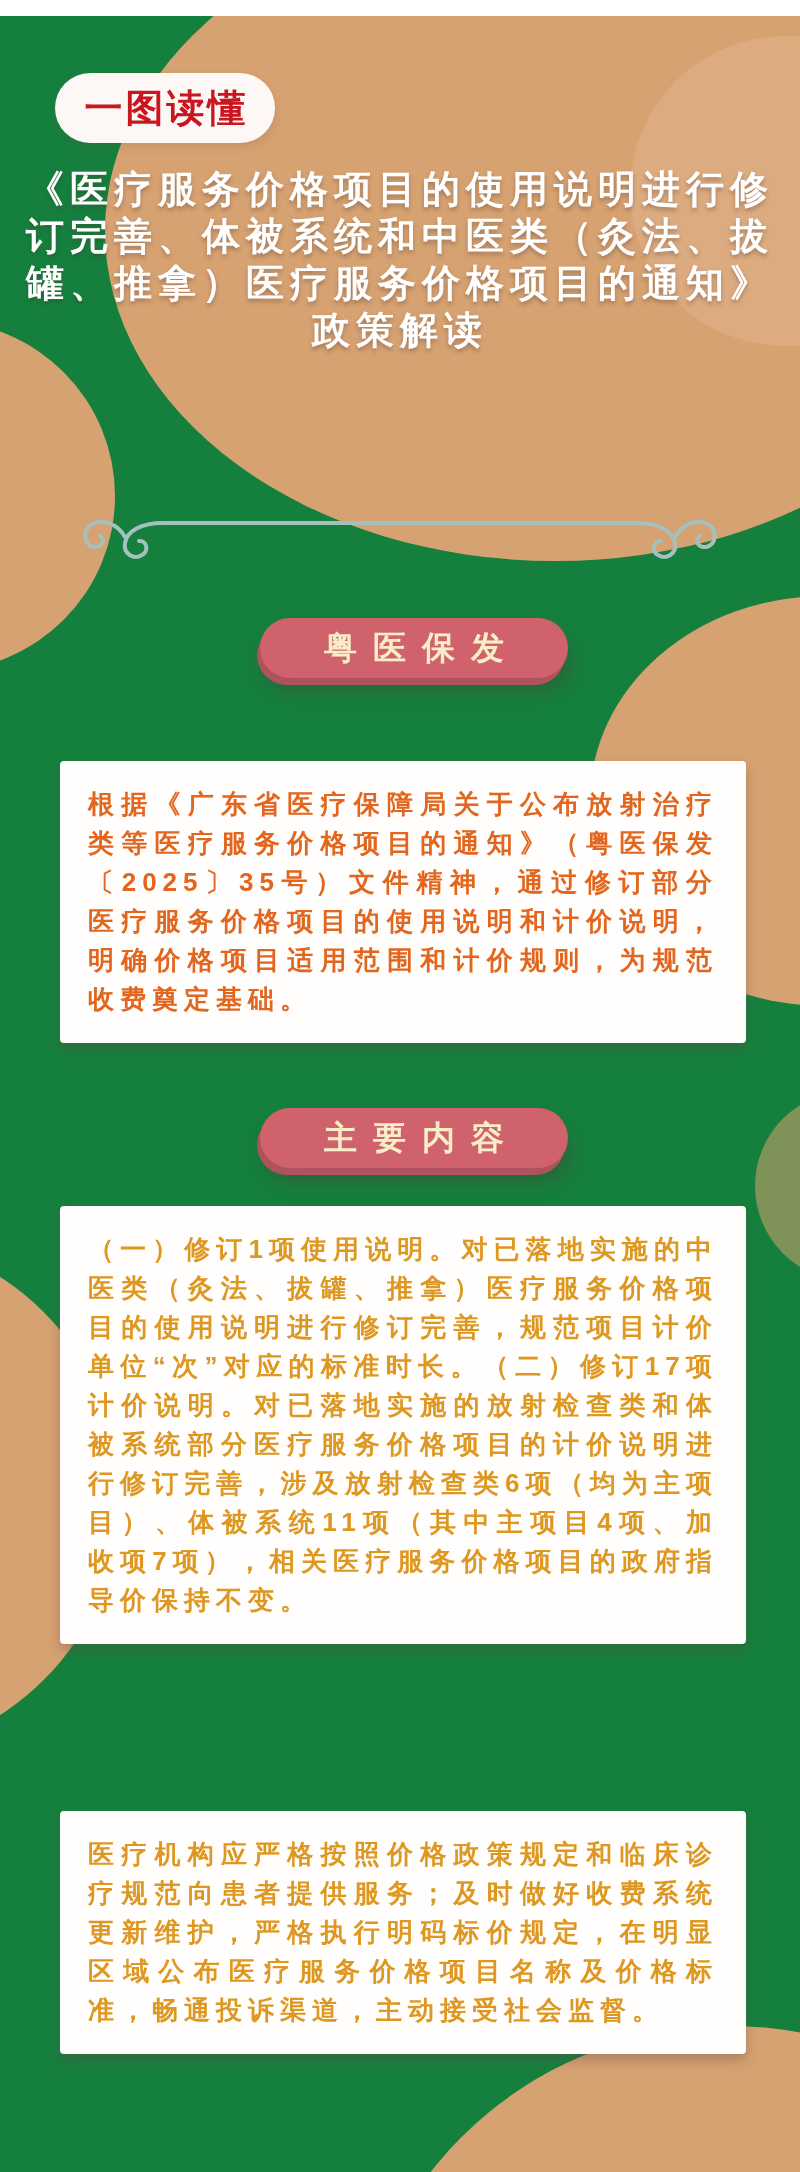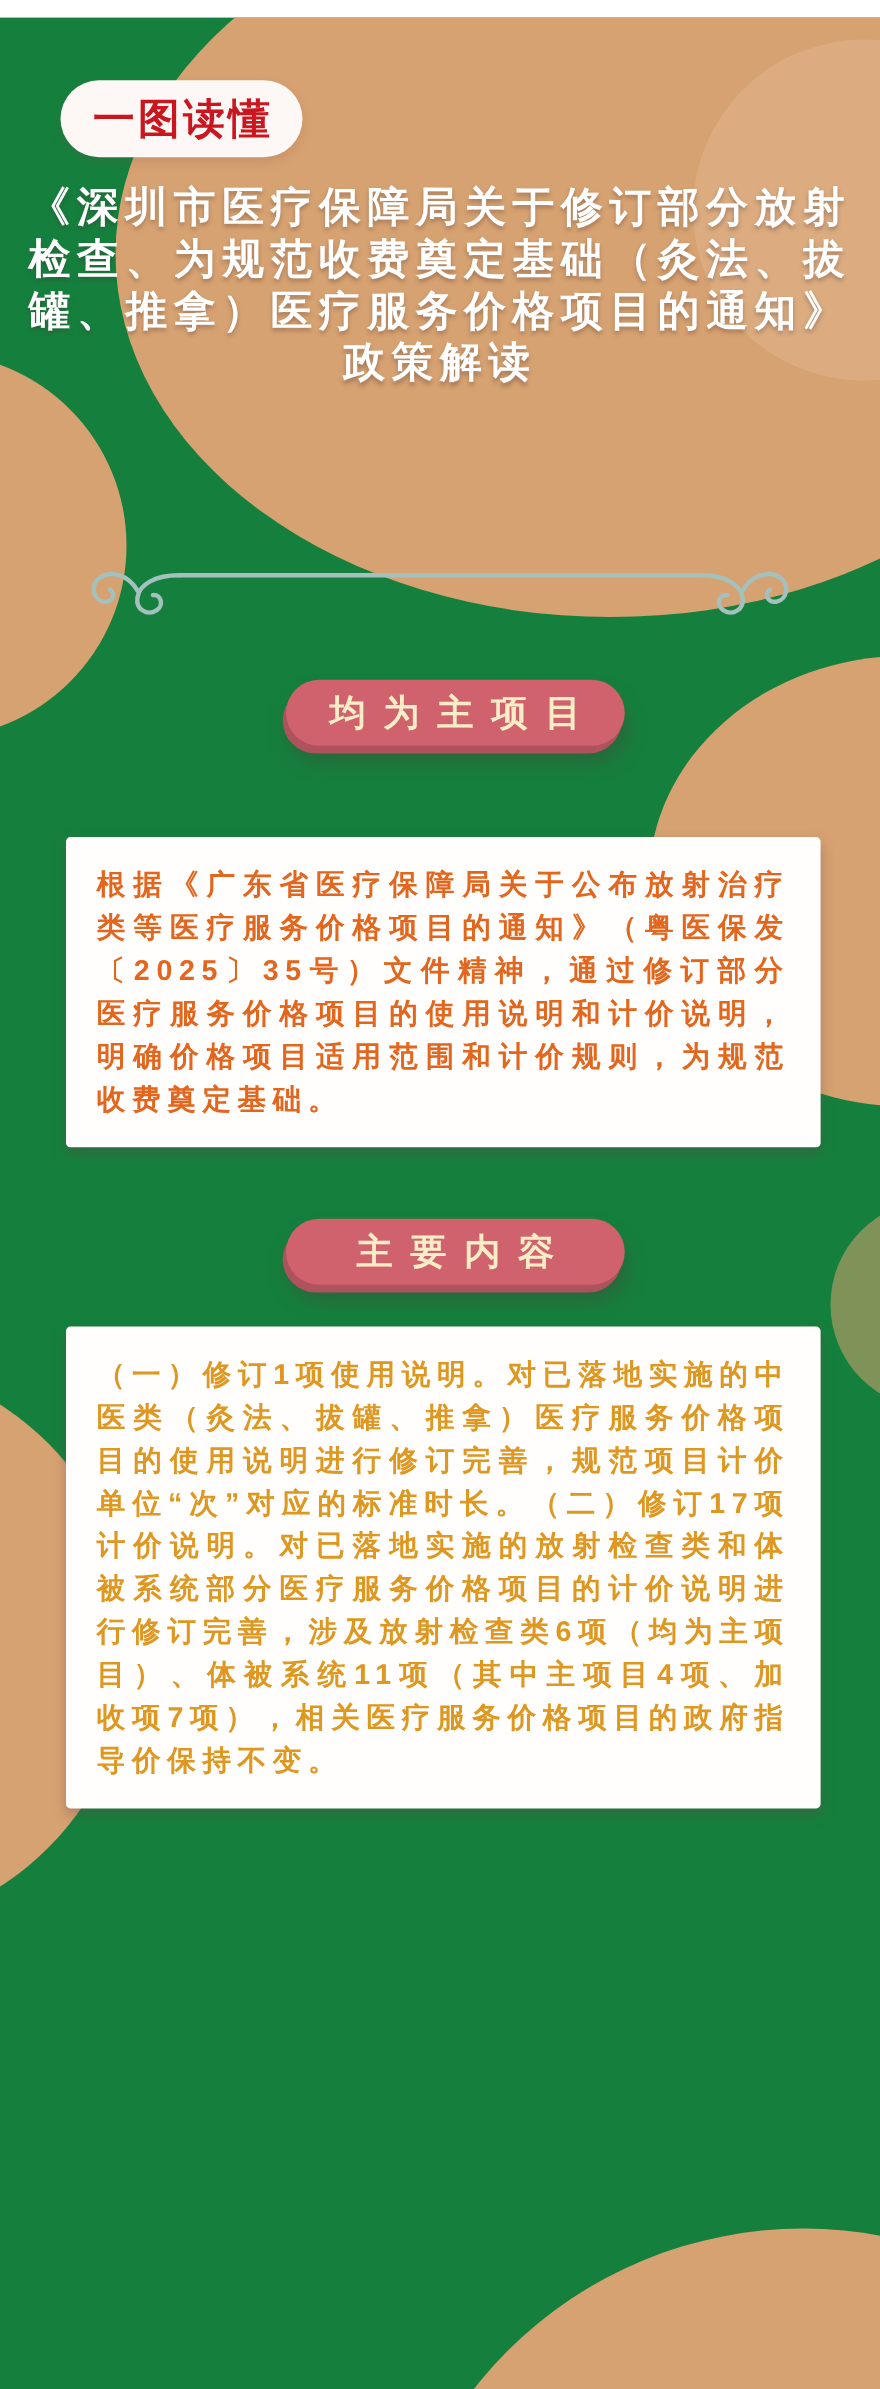--- a/index.html
+++ b/index.html
@@ -82,44 +82,47 @@
   <div class="bgc c3"></div>
   <div class="bgc c4"></div>
   <div class="bgc c5"></div>
   <div class="bgc c6"></div>
   <div class="bgc c7"></div>
 
   <div class="badge">
     <span>一图读懂</span>
   </div>
 
-  <div class="title">《深圳市医疗保障局关于修订部分放射检查、为规范收费奠定基础（灸法、拔罐、推拿）医疗服务价格项目的通知》政策解读</div>
+  <div class="title">《医疗服务价格项目的使用说明进行修订完善、体被系统和中医类（灸法、拔罐、推拿）医疗服务价格项目的通知》政策解读</div>
 
   <svg class="divider" viewBox="0 0 690 52">
     <g stroke="#a4c1be" stroke-width="4" fill="none" stroke-linecap="round">
       <path d="M108,9 H582"></path>
 
       <path d="M108,9 C86,9 72,17 70,29 C68,40 79,46 87,41 C94,37 92,26 84,27"></path>
       <path d="M70,23 C62,9 46,4 36,11 C27,17 29,31 39,33 C47,34 51,26 45,22"></path>
 
       <g transform="translate(690,0) scale(-1,1)">
         <path d="M108,9 C86,9 72,17 70,29 C68,40 79,46 87,41 C94,37 92,26 84,27"></path>
         <path d="M70,23 C62,9 46,4 36,11 C27,17 29,31 39,33 C47,34 51,26 45,22"></path>
       </g>
     </g>
   </svg>
 
   <div class="pill p1">
-    <span>均为主项目</span>
+    <span>粤医保发</span>
   </div>
   <div class="card k1">
     <p>根据《广东省医疗保障局关于公布放射治疗类等医疗服务价格项目的通知》（粤医保发〔2025〕35号）文件精神，通过修订部分医疗服务价格项目的使用说明和计价说明，明确价格项目适用范围和计价规则，为规范收费奠定基础。</p>
   </div>
 
   <div class="pill p2">
     <span>主要内容</span>
   </div>
   <div class="card k2">
     <p>（一）修订1项使用说明。对已落地实施的中医类（灸法、拔罐、推拿）医疗服务价格项目的使用说明进行修订完善，规范项目计价单位“次”对应的标准时长。（二）修订17项计价说明。对已落地实施的放射检查类和体被系统部分医疗服务价格项目的计价说明进行修订完善，涉及放射检查类6项（均为主项目）、体被系统11项（其中主项目4项、加收项7项），相关医疗服务价格项目的政府指导价保持不变。</p>
   </div>
 
+  <div class="card k3">
+    <p>医疗机构应严格按照价格政策规定和临床诊疗规范向患者提供服务；及时做好收费系统更新维护，严格执行明码标价规定，在明显区域公布医疗服务价格项目名称及价格标准，畅通投诉渠道，主动接受社会监督。</p>
+  </div>
 
 </div>
 
 </body></html>

